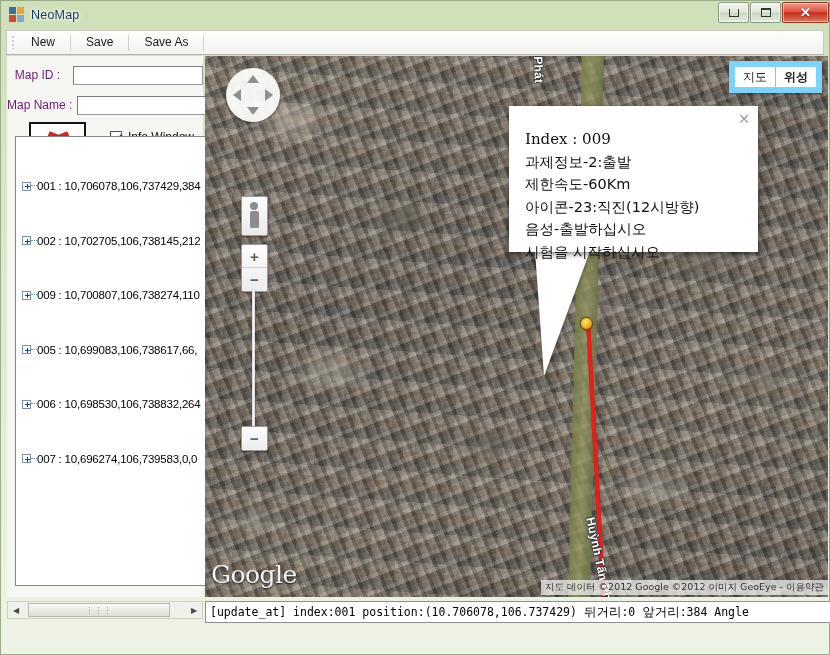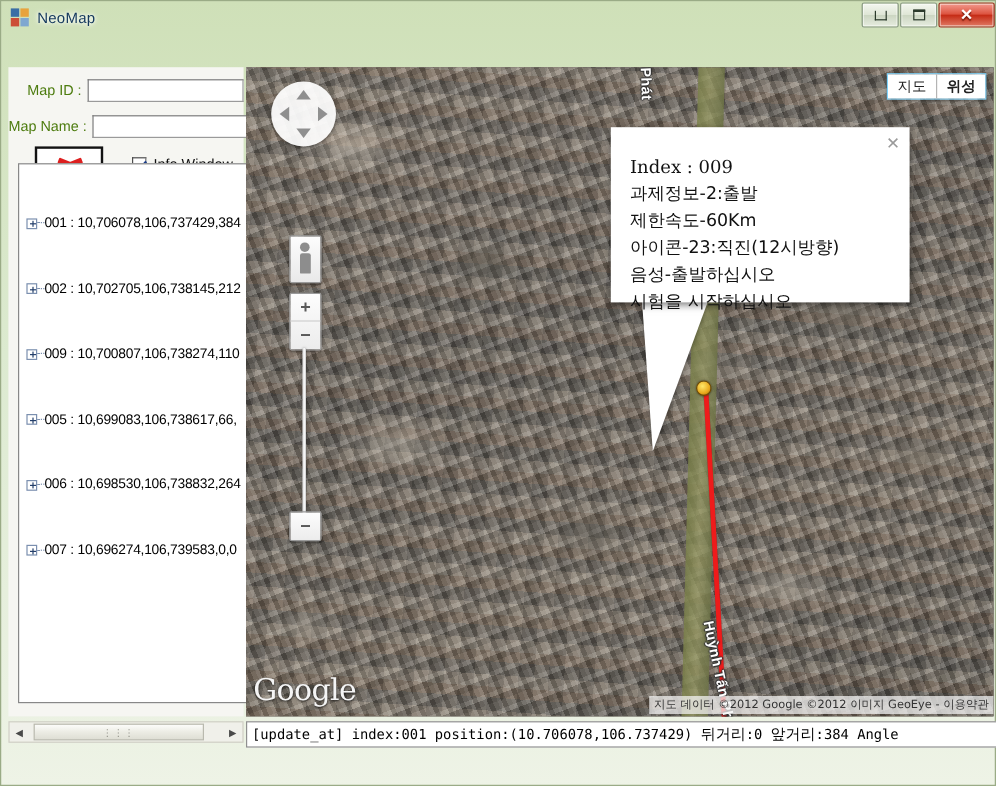--- a/index.html
+++ b/index.html
@@ -60,21 +60,21 @@
     cursor:default;white-space:nowrap;
   }
   .tb-sep{width:1px;height:16px;background:#d2d2c8;margin:0 1px;}
   
   .leftpanel{
     position:absolute;left:6px;top:55px;width:196px;height:541px;
     background:#f6f6f2;
   }
   .field-row{display:flex;align-items:center;height:22px;margin-top:8px;}
   .field-label{
-    font-size:12px;color:#4d7c0f;text-align:right;width:92px;padding-right:5px;white-space:nowrap;
+    font-size:12px;color:#701a75;text-align:center;width:92px;padding-right:5px;white-space:nowrap;
   }
   .field-input{
     height:19px;width:130px;box-sizing:border-box;background:#fff;
     border:1px solid #9a9a9a;border-top-color:#7a7a7a;border-left-color:#7a7a7a;
     font-size:12px;padding:1px 3px;outline:none;
   }
   .row2{display:flex;align-items:center;margin-top:6px;padding-left:22px;}
   .del-btn{
     width:53px;height:25px;background:#fff;border:2px solid #121212;
     display:flex;align-items:center;justify-content:center;flex:none;
@@ -165,21 +165,21 @@
   .street-label{
     position:absolute;color:#fff;font-size:12px;font-weight:bold;white-space:nowrap;
     text-shadow:-1px 0 1px #333,1px 0 1px #333,0 1px 1px #333,0 -1px 1px #333;
     letter-spacing:.3px;
   }
   .sl-bottom{left:392px;top:460px;transform:rotate(78deg);transform-origin:left top;}
   .sl-top{left:340px;top:0px;transform:rotate(88deg);transform-origin:left top;}
   
   .maptype{
     position:absolute;right:6px;top:5px;display:flex;
-    border:1px solid #7dd3fc;box-shadow:0 1px 2px rgba(0,0,0,.4);
+    border:6px solid #7dd3fc;box-shadow:0 1px 2px rgba(0,0,0,.4);
   }
   .mt-btn{
     background:#fff;font-size:12px;color:#222;padding:2px 8px;line-height:16px;
     font-family:"DejaVu Sans",sans-serif;
   }
   .mt-btn.active{font-weight:bold;border-left:1px solid #b4b4b4;}
   
   .pan{
     position:absolute;left:21px;top:12px;width:54px;height:54px;border-radius:50%;
     background:rgba(255,255,255,.92);box-shadow:0 1px 3px rgba(0,0,0,.45);
@@ -278,20 +278,31 @@
         </div>
       <div class="winbtn">
           <span class="glyph-max"></span>
         </div>
       <div class="winbtn close">
           <span class="glyph-close">✕</span>
         </div>
     </div>
   </div>
 
+  <div class="toolbar">
+    <div class="grip">
+        <i></i>
+      </div>
+    <div class="tb-item">New</div>
+    <div class="tb-sep"></div>
+    <div class="tb-item">Save</div>
+    <div class="tb-sep"></div>
+    <div class="tb-item">Save As</div>
+    <div class="tb-sep"></div>
+  </div>
 
   <div class="leftpanel">
 
     <div class="field-row">
       <div class="field-label">Map ID :</div>
       <input class="field-input" type="text" value="" style="">
     </div>
 
     <div class="field-row">
       <div class="field-label">Map Name :</div>

